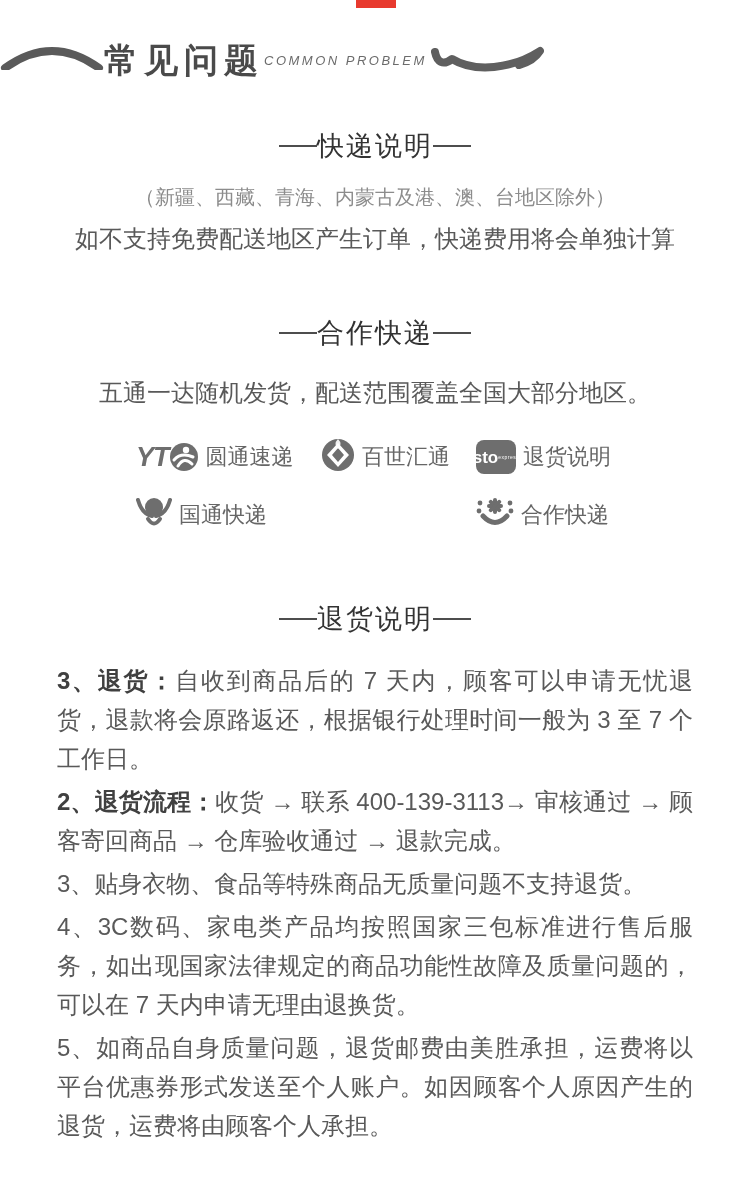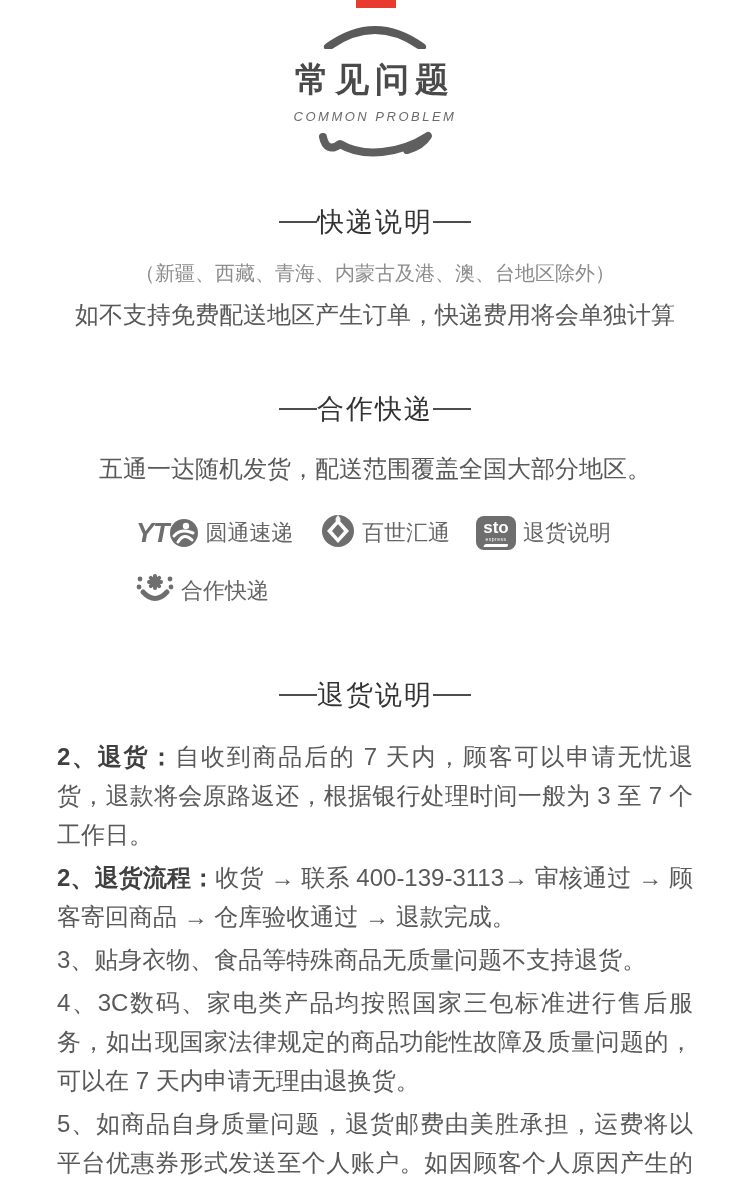--- a/index.html
+++ b/index.html
@@ -13,23 +13,23 @@
     color: #595959;
   }
   .top-marker {
     position: absolute;
     left: 356px; top: 0;
     width: 40px; height: 8px;
     background: #e83a2e;
   }
   
   .emblem {
-    padding-top: 23px;
-    display: flex;
-    flex-direction: column;
+    padding-top: 30px;
+    display: flex;
+    flex-direction: row;
     align-items: center;
   }
   .emblem svg { display: block; }
   .emblem h1 {
     margin-top: 8px;
     font-size: 34px;
     font-weight: 600;
     letter-spacing: 6px;
     color: #4a4a4a;
   }
@@ -89,21 +89,21 @@
   }
   .yto-wrap { display: flex; align-items: center; }
   .yto-text { font-size: 27px; }
   .zto-text { font-size: 30px; }
   .sto-badge {
     width: 40px; height: 34px;
     background: #6e6e6e;
     border-radius: 8px;
     color: #ffffff;
     display: flex;
-    flex-direction: column;
+    flex-direction: row;
     align-items: center;
     justify-content: center;
     line-height: 1;
   }
   .sto-badge .sto-main { font-weight: bold; font-size: 17px; letter-spacing: 0; }
   .sto-badge .sto-sub { font-size: 5px; letter-spacing: 0.5px; margin-top: 1px; }
   .sto-badge .sto-swoosh {
     width: 24px; height: 3px; margin-top: 2px;
     background: #ffffff; border-radius: 2px 2px 2px 0;
     transform: skewX(-20deg);
@@ -183,20 +183,30 @@
     <div class="courier-item c3">
       <span class="sto-badge">
         <span class="sto-main">sto</span>
         <span class="sto-sub">express</span>
         <span class="sto-swoosh"></span>
       </span>
       <span class="label">退货说明</span>
     </div>
 
 
+    <div class="courier-item c2">
+      <span>
+        <svg width="36" height="34" viewBox="0 0 36 34">
+          <path d="M2,4 Q6,18 16,20 M34,4 Q30,18 20,20" fill="none" stroke="#6e6e6e" stroke-width="4" stroke-linecap="round"></path>
+          <circle cx="18" cy="11" r="9" fill="#6e6e6e"></circle>
+          <path d="M12,23 Q18,32 24,23" fill="none" stroke="#6e6e6e" stroke-width="4" stroke-linecap="round"></path>
+        </svg>
+      </span>
+      <span class="label">国通快递</span>
+    </div>
 
     <div class="courier-item c3">
       <span>
         <svg width="38" height="34" viewBox="0 0 38 34">
           <circle cx="4" cy="7" r="2.4" fill="#6e6e6e"></circle>
           <circle cx="3" cy="15" r="2.4" fill="#6e6e6e"></circle>
           <circle cx="34" cy="7" r="2.4" fill="#6e6e6e"></circle>
           <circle cx="35" cy="15" r="2.4" fill="#6e6e6e"></circle>
           <g stroke="#6e6e6e" stroke-width="4" stroke-linecap="round">
             <path d="M19,4 L19,16"></path>
@@ -213,19 +223,19 @@
   </div>
 </section>
 
 <section class="returns">
   <div class="sec-heading">
     <span class="dash"></span>
     <span>退货说明</span>
     <span class="dash"></span>
   </div>
   <div class="ret-list">
-    <p class="ret"><span class="lead">2、退货：</span><span>自收到商品后的 7 天内，顾客可以申请无忧退货，退款将会原路返还，根据银行处理时间一般为 3 至 7 个工作日。</span></p>
+    <p class="ret"><span class="lead">3、退货：</span><span>自收到商品后的 7 天内，顾客可以申请无忧退货，退款将会原路返还，根据银行处理时间一般为 3 至 7 个工作日。</span></p>
     <p class="ret"><span class="lead">2、退货流程：</span><span>收货 → 联系 400-139-3113→ 审核通过 → 顾客寄回商品 → 仓库验收通过 → 退款完成。</span></p>
     <p class="ret"><span>3、贴身衣物、食品等特殊商品无质量问题不支持退货。</span></p>
     <p class="ret"><span>4、3C数码、家电类产品均按照国家三包标准进行售后服务，如出现国家法律规定的商品功能性故障及质量问题的，可以在 7 天内申请无理由退换货。</span></p>
     <p class="ret"><span>5、如商品自身质量问题，退货邮费由美胜承担，运费将以平台优惠券形式发送至个人账户。如因顾客个人原因产生的退货，运费将由顾客个人承担。</span></p>
   </div>
 </section>
 
 </body></html>

